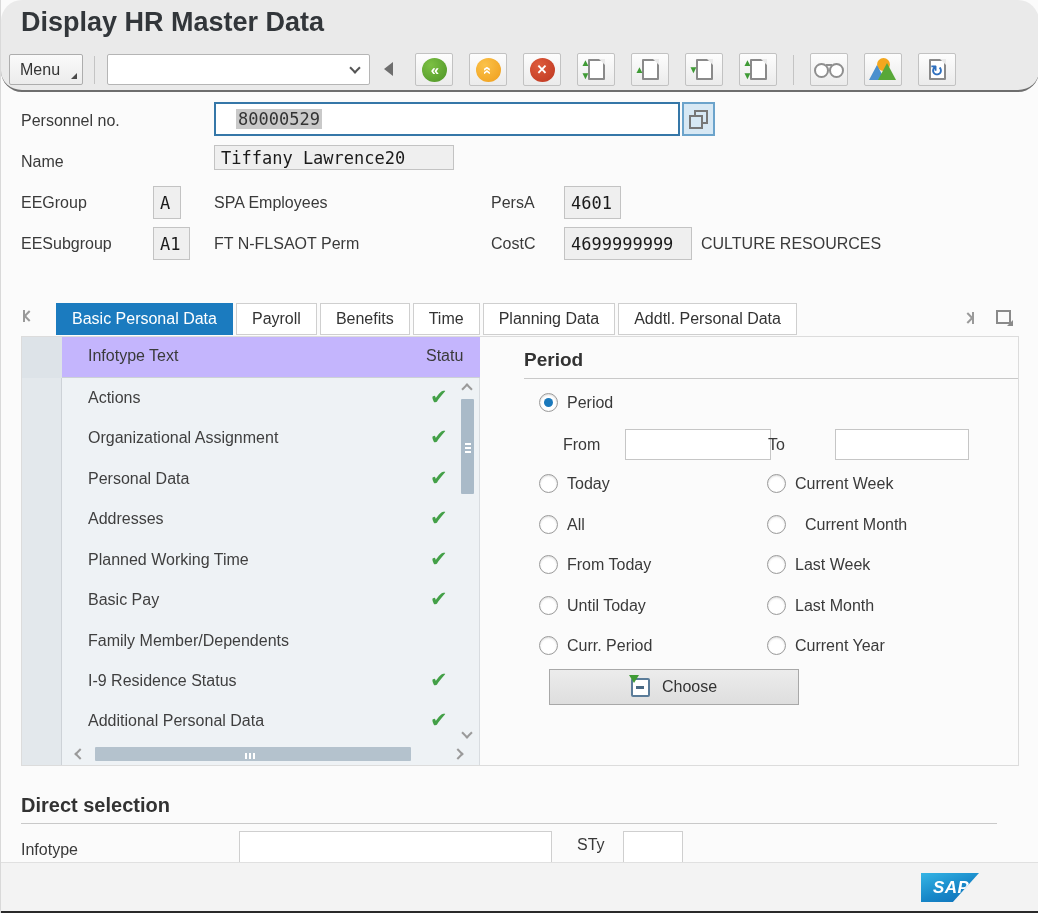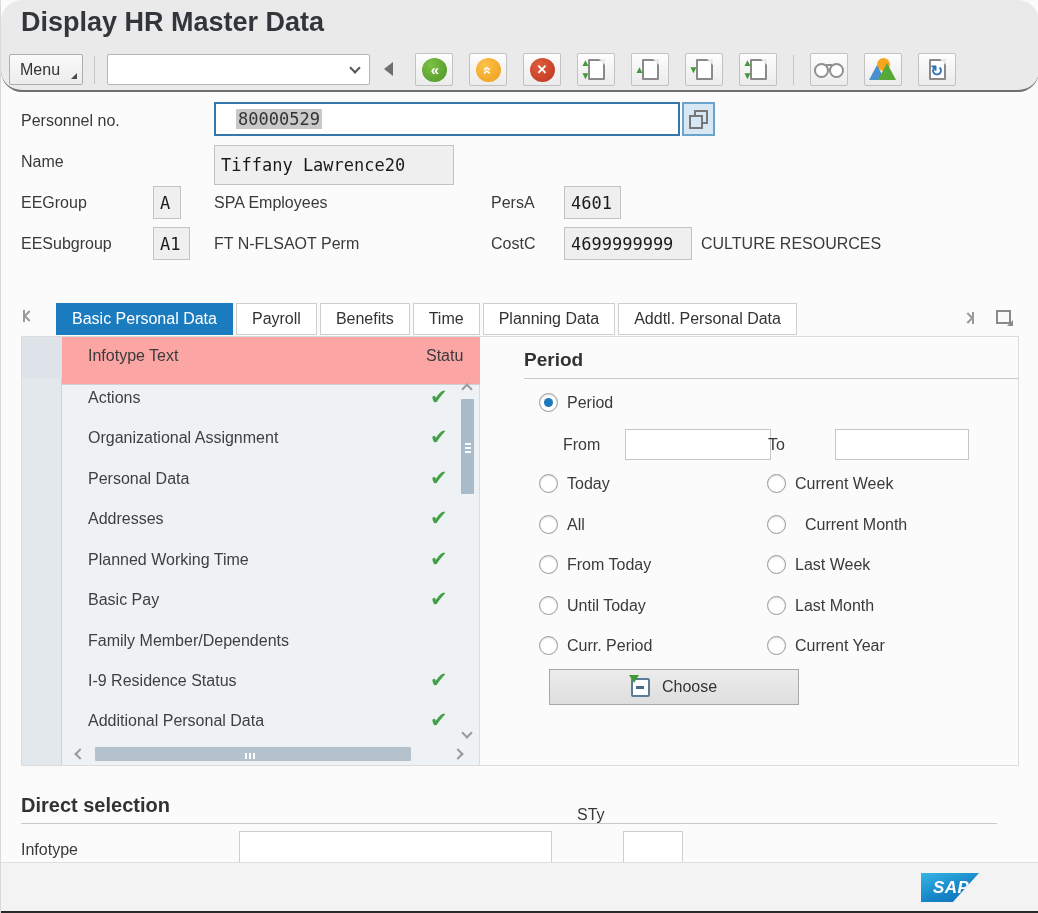--- a/index.html
+++ b/index.html
@@ -94,21 +94,21 @@
   .expand-ico { position:absolute; left:995px; top:310px; width:15px; height:14px; border:2px solid #8a8a8a; background:#fbfbfb; }
   .expand-ico::after { content:""; position:absolute; right:-4px; bottom:-4px; width:0; height:0;
                        border-left:6px solid transparent; border-bottom:6px solid #8a8a8a; }
 
   
   .tab-body { position:absolute; left:20px; top:336px; width:998px; height:430px; background:#fbfbfb;
               border:1px solid #dcdcdc; }
   .itable { position:absolute; left:0; top:0; width:458px; height:428px; background:#eef2f5; border-right:1px solid #d8dce0; }
   .sel-col { position:absolute; left:0; top:0; width:40px; height:428px; background:#e3e8ec; border-right:1px solid #cdd2d7; }
   .sel-col-header { position:absolute; left:0; top:0; width:40px; height:41px; background:#dde3e8; }
-  .itable-header { position:absolute; left:40px; top:0; width:418px; height:48px; background:#fca5a5; border-bottom:1px solid #ccd1d6;
+  .itable-header { position:absolute; left:40px; top:0; width:418px; height:41px; background:#c4b5fd; border-bottom:1px solid #ccd1d6;
                    font-size:16px; color:#3a3a3a; }
   .col-h1 { position:absolute; left:26px; top:10px; }
   .col-h2 { position:absolute; left:364px; top:10px; }
   .itable-row { position:absolute; left:40px; width:395px; height:40px; font-size:16px; color:#3f3f3f; }
   .itable-row .rowlabel { position:absolute; left:26px; top:10px; }
   .itable-row .rowcheck { position:absolute; left:368px; top:6px; font-size:21px; color:#43a047; }
 
   .vsb { position:absolute; left:435px; top:42px; width:23px; height:366px; }
   .vsb .up { position:absolute; left:6px; top:5px; }
   .vsb .down { position:absolute; left:6px; bottom:5px; }
@@ -236,21 +236,21 @@
 
   <div class="lbl" style="left:20px; top:112px;">Personnel no.</div>
   <div class="pernr-input">
     <span class="val">80000529</span>
   </div>
   <div class="matchcode-btn">
     <span class="overlap-squares"></span>
   </div>
 
   <div class="lbl" style="left:20px; top:153px;">Name</div>
-  <div class="ro-field" style="left:213px; top:145px; width:240px; height:40px;">
+  <div class="ro-field" style="left:213px; top:145px; width:240px; height:25px;">
     <span>Tiffany Lawrence20</span>
   </div>
 
   <div class="lbl" style="left:20px; top:194px;">EEGroup</div>
   <div class="ro-field" style="left:152px; top:186px; width:28px; height:33px;">
     <span>A</span>
   </div>
   <div class="desc-text" style="left:213px; top:194px;">SPA Employees</div>
 
   <div class="lbl" style="left:490px; top:194px;">PersA</div>
@@ -416,21 +416,21 @@
         <span>Choose</span>
       </div>
     </div>
   </div>
 
   <div class="panel-h" style="left:20px; top:794px; font-size:20px;">Direct selection</div>
   <div class="h-rule" style="left:20px; top:823px; width:976px;"></div>
 
   <div class="lbl" style="left:20px; top:841px;">Infotype</div>
   <input class="ds-input" style="left: 238px; top: 831px; width: 313px;" value="">
-  <div class="lbl" style="left:576px; top:806px;">STy</div>
+  <div class="lbl" style="left:576px; top:836px;">STy</div>
   <input class="ds-input" style="left: 622px; top: 831px; width: 60px;" value="">
 
   <div class="footer">
     <div class="sap-logo">
       <span>SAP</span>
     </div>
   </div>
   <div class="bottom-bar"></div>
 
 </div>

